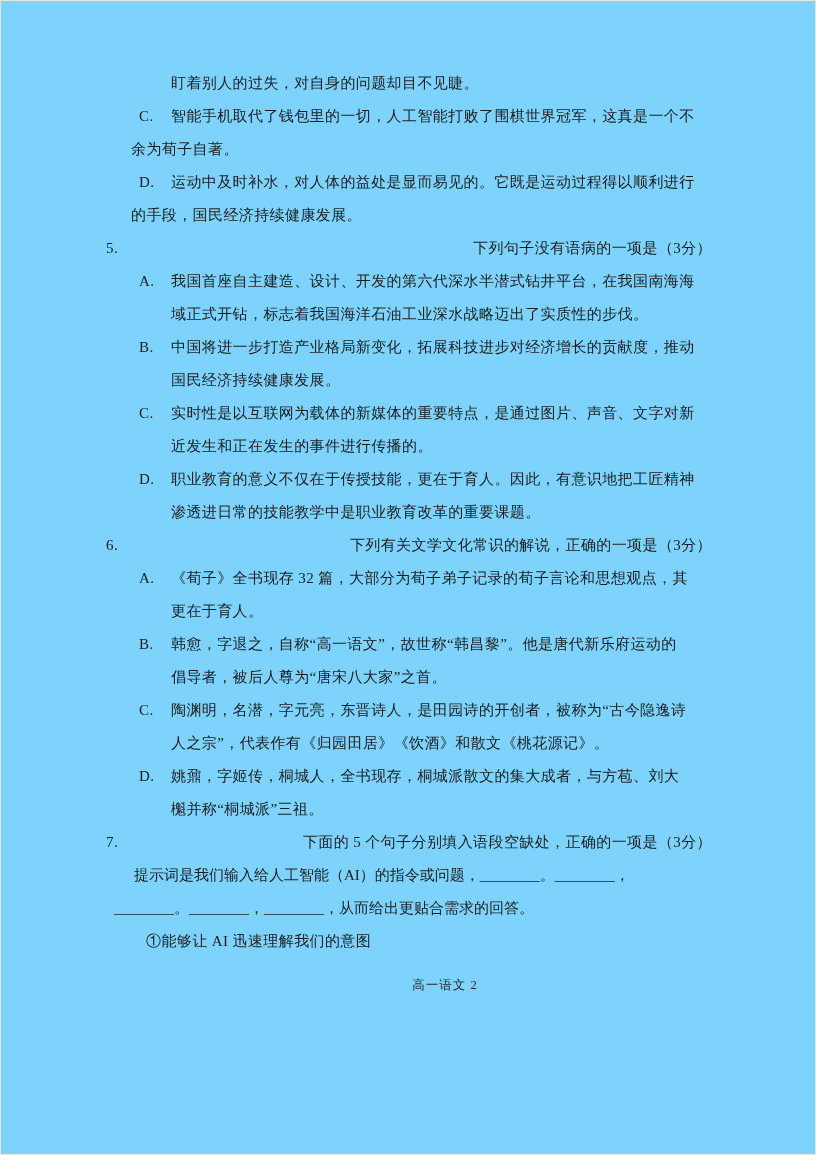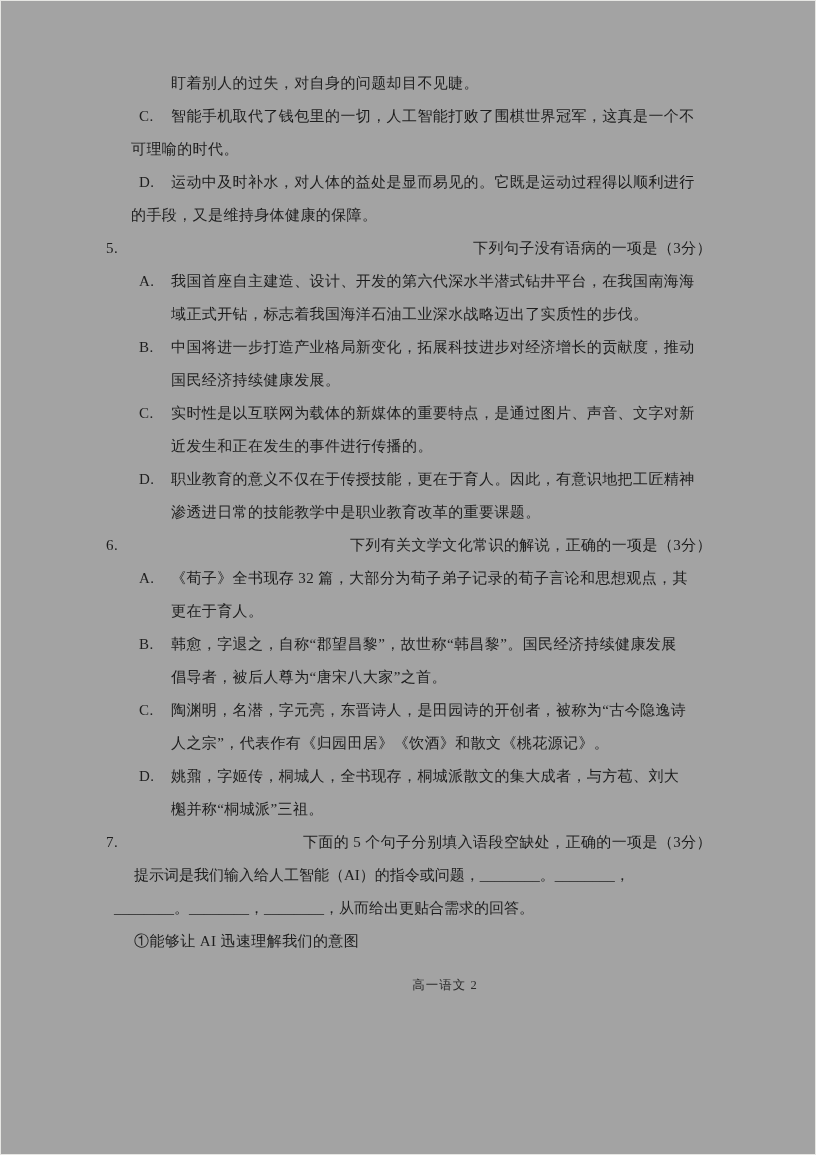--- a/index.html
+++ b/index.html
@@ -6,21 +6,21 @@
   html, body { background: #ffffff; }
   body {
     width: 816px; height: 1155px;
     font-family: "Liberation Serif", "DejaVu Serif", serif;
     color: #1d1d1d;
     position: relative;
     overflow: hidden;
   }
   .page {
     position: absolute; inset: 0;
-    background: #a3a3a3;
+    background: #7dd3fc;
     border: 1px solid #e6e6e3;
   }
   .content {
     position: absolute;
     top: 66px; left: 105px;
     width: 606px;
     font-size: 15px;
     letter-spacing: 0.4px;
   }
   .line { line-height: 33px; min-height: 33px; }
@@ -31,21 +31,21 @@
   
   .opt { display: flex; line-height: 33px; }
   .opt .opt-label { flex: 0 0 32px; margin-left: 33px; }
   .opt .opt-text { flex: 1; }
   
   .q { display: flex; line-height: 33px; }
   .q .q-num { flex: 0 0 28px; }
   .q .q-stem { flex: 1; text-align: right; }
   .q7-para1 { margin-left: 28px; }
   .q7-para2 { margin-left: 8px; }
-  .q7-item  { margin-left: 28px; }
+  .q7-item  { margin-left: 40px; }
   .blanks { letter-spacing: 0; }
   .footer {
     position: absolute;
     top: 976px; left: 0; width: 100%;
     text-align: center;
     font-size: 12.5px;
     color: #2a2a2a;
     letter-spacing: 1px;
     padding-left: 74px;
   }
@@ -55,27 +55,27 @@
 
 <div class="page">
   <div class="content">
 
     <div class="line indent-deep">盯着别人的过失，对自身的问题却目不见睫。</div>
 
     <div class="opt">
       <span class="opt-label">C.</span>
       <span class="opt-text">智能手机取代了钱包里的一切，人工智能打败了围棋世界冠军，这真是一个不</span>
     </div>
-    <div class="line indent-shallow">可理喻的时代。</div>
+    <div class="line indent-shallow">余为荀子自著。</div>
 
     <div class="opt">
       <span class="opt-label">D.</span>
       <span class="opt-text">运动中及时补水，对人体的益处是显而易见的。它既是运动过程得以顺利进行</span>
     </div>
-    <div class="line indent-shallow">的手段，又是维持身体健康的保障。</div>
+    <div class="line indent-shallow">的手段，国民经济持续健康发展。</div>
 
     <div class="q">
       <span class="q-num">5.</span>
       <span class="q-stem">下列句子没有语病的一项是（3分）</span>
     </div>
 
     <div class="opt">
       <span class="opt-label">A.</span>
       <span class="opt-text">我国首座自主建造、设计、开发的第六代深水半潜式钻井平台，在我国南海海</span>
     </div>
@@ -105,21 +105,21 @@
     </div>
 
     <div class="opt">
       <span class="opt-label">A.</span>
       <span class="opt-text">《荀子》全书现存 32 篇，大部分为荀子弟子记录的荀子言论和思想观点，其</span>
     </div>
     <div class="line indent-deep">更在于育人。</div>
 
     <div class="opt">
       <span class="opt-label">B.</span>
-      <span class="opt-text">韩愈，字退之，自称“郡望昌黎”，故世称“韩昌黎”。国民经济持续健康发展</span>
+      <span class="opt-text">韩愈，字退之，自称“高一语文”，故世称“韩昌黎”。他是唐代新乐府运动的</span>
     </div>
     <div class="line indent-deep">倡导者，被后人尊为“唐宋八大家”之首。</div>
 
     <div class="opt">
       <span class="opt-label">C.</span>
       <span class="opt-text">陶渊明，名潜，字元亮，东晋诗人，是田园诗的开创者，被称为“古今隐逸诗</span>
     </div>
     <div class="line indent-deep">人之宗”，代表作有《归园田居》《饮酒》和散文《桃花源记》。</div>
 
     <div class="opt">

